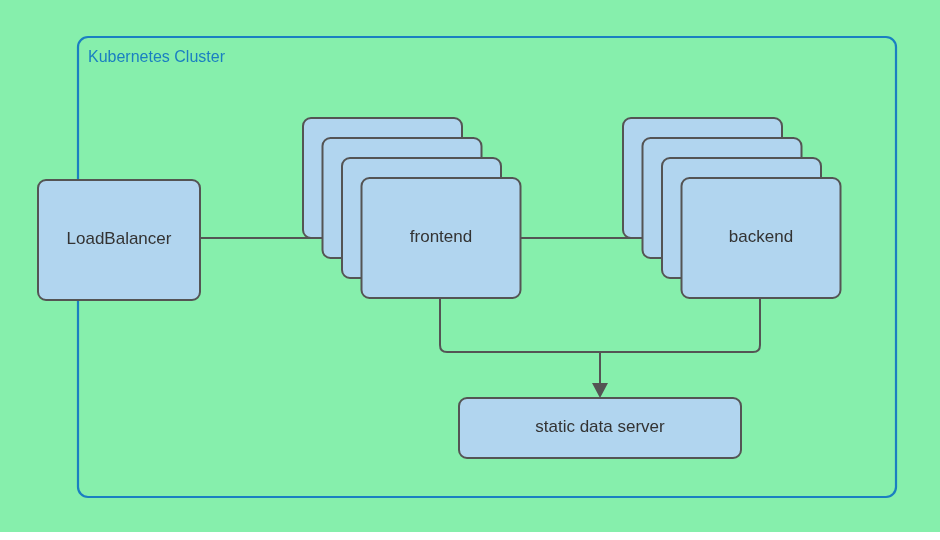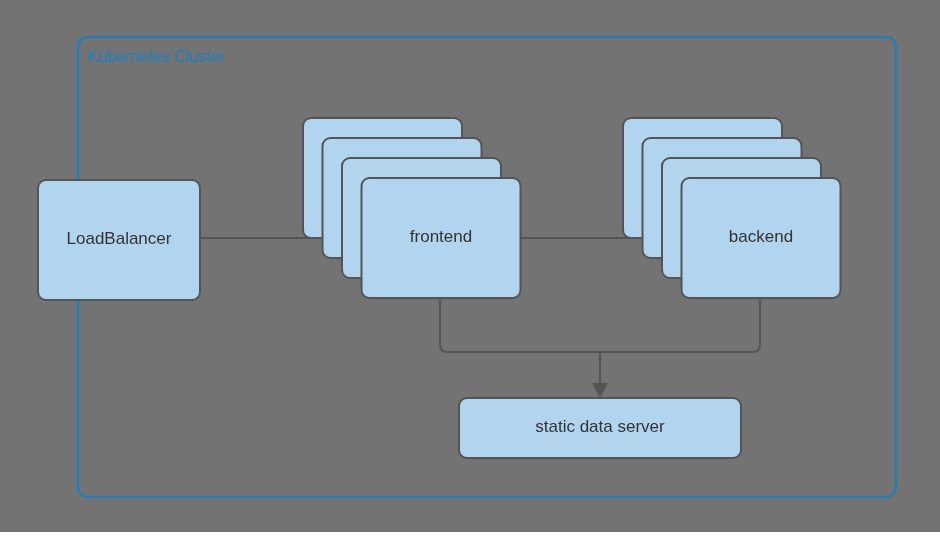--- a/index.html
+++ b/index.html
@@ -11,21 +11,21 @@
   body {
     width: 940px;
     height: 540px;
     overflow: hidden;
     font-family: "Liberation Sans", "DejaVu Sans", sans-serif;
   }
   #diagram-canvas {
     position: relative;
     width: 940px;
     height: 532px;
-    background: #737373;
+    background: #86efac;
   }
   svg.diagram {
     display: block;
     width: 940px;
     height: 540px;
   }
   .node-shape {
     fill: #b1d5ef;
     stroke: #545454;
     stroke-width: 2;

